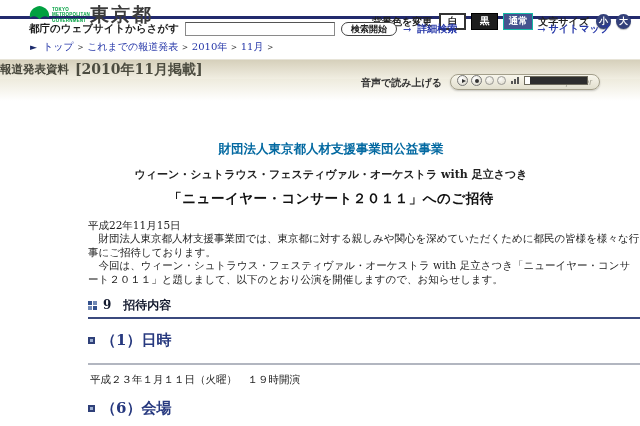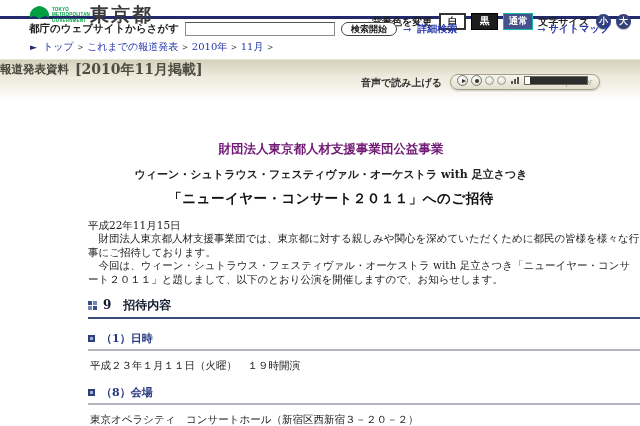--- a/index.html
+++ b/index.html
@@ -74,35 +74,35 @@
     border-radius:50%; background:#333; }
   .rs-vol { display:flex; align-items:flex-end; gap:1px; margin:0 2px; }
   .rs-vol i { display:block; width:2px; background:#555; }
   .rs-vol i:nth-child(1){height:3px} .rs-vol i:nth-child(2){height:5px} .rs-vol i:nth-child(3){height:7px}
   .rs-progress { width:64px; height:9px; background:#2d2d2d; border:1px solid #6d6a5c; }
   .rs-progress i { display:block; width:5px; height:100%; background:#fff; }
 
   
   .content { margin-left:88px; width:552px; font-size:10.5px; }
   .titles { text-align:center; padding-right:66px; margin-top:23px; }
-  .title-super { font-size:12.5px; font-weight:bold; color:#701a75;margin-top:40px; }
+  .title-super { font-size:12.5px; font-weight:bold; color:#0369a1;margin-top:40px; }
   .title-sub { font-size:11px; font-weight:bold; margin-top:9px; color:#222; }
   .title-main { font-size:13.5px; font-weight:bold; margin-top:8px; letter-spacing:.5px; color:#111; }
   .byline { margin-top:10px; line-height:14px; }
   .intro { margin-top:0; }
   .intro p { line-height:13.5px; }
 
   .section-head { display:flex; align-items:center; gap:6px; margin-top:11px;
     padding-bottom:3px; border-bottom:2px solid #3b4a7e; font-size:12px; font-weight:bold; color:#141a2e; }
   .sq-grid { display:inline-grid; grid-template-columns:4px 4px; grid-gap:1px; }
   .sq-grid i { width:4px; height:4px; background:#33508c; }
   .sq-grid i:nth-child(2), .sq-grid i:nth-child(3) { background:#7189b5; }
 
   .sub-head { display:flex; align-items:center; gap:6px; margin-top:12px;
-    padding-bottom:3px; border-bottom:2px solid #b2b6c0; font-size:11px; font-weight:bold; color:#27397f; }
+    padding-bottom:13px; border-bottom:2px solid #b2b6c0; font-size:15px; font-weight:bold; color:#27397f; }
   .sq-one { width:7px; height:7px; background:#9db0d2; border:2px solid #2f4079; }
 
   .sub-body { margin:8px 0 5px 2px; line-height:13.5px; }
   .sub-body p { margin:0; }
 </style>
 </head>
 <body>
 
 <div class="top-header">
   <div class="logo">
@@ -206,19 +206,19 @@
   <div class="sub-head">
     <span class="sq-one"></span>
     <span>（1）日時</span>
   </div>
   <div class="sub-body">
     <p>平成２３年１月１１日（火曜）　１９時開演</p>
   </div>
 
   <div class="sub-head">
     <span class="sq-one"></span>
-    <span>（8）会場</span>
+    <span>（6）会場</span>
   </div>
   <div class="sub-body">
     <p>東京オペラシティ　コンサートホール（新宿区西新宿３－２０－２）</p>
   </div>
 
 </div>
 
 </body></html>

